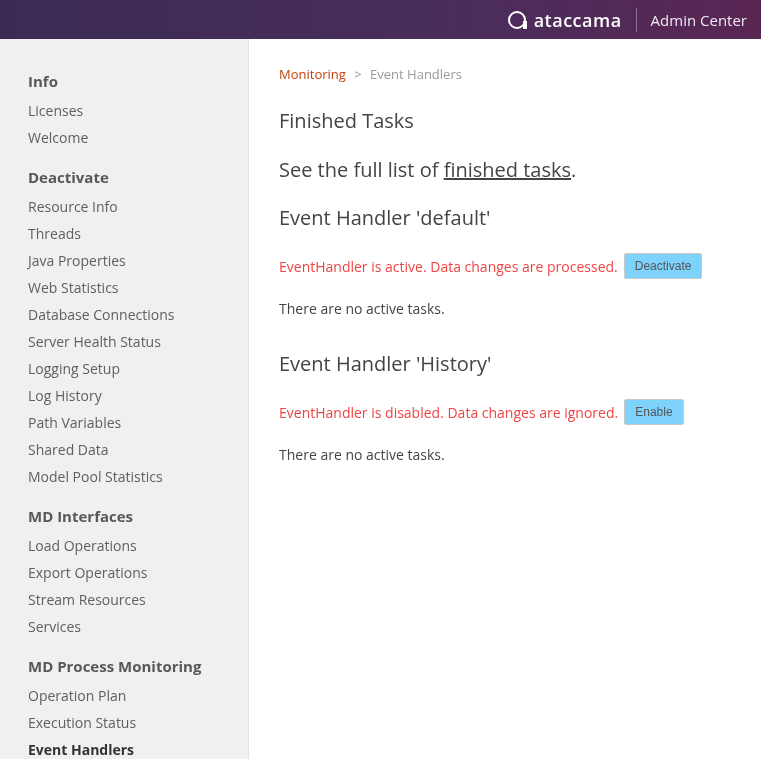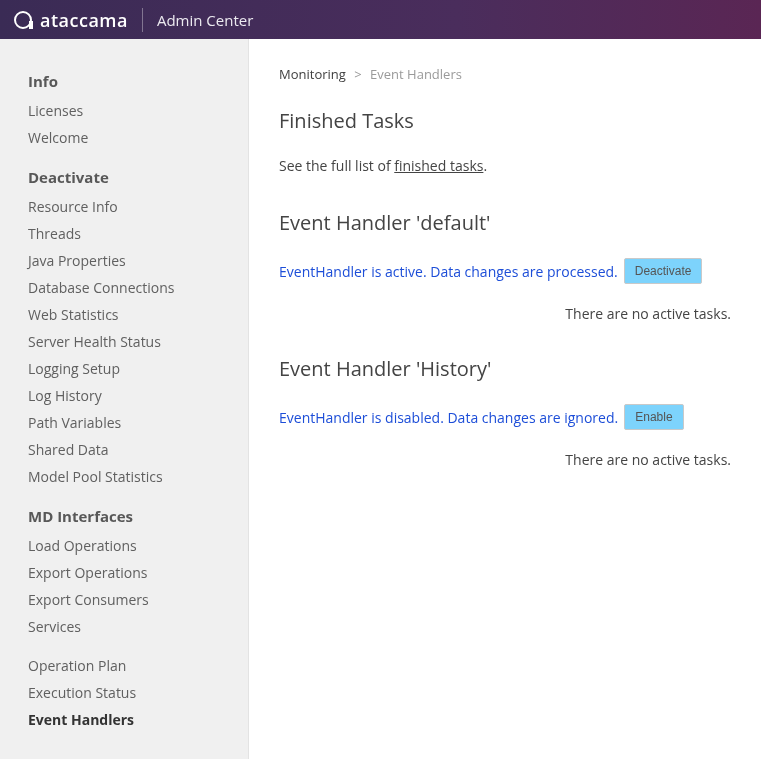--- a/index.html
+++ b/index.html
@@ -10,20 +10,21 @@
     color: #444;
     font-size: 14px;
   }
   .header {
     display: flex;
     align-items: center;
     height: 39px;
     background: linear-gradient(90deg, #3a2b55 0%, #4a2d5c 60%, #5a2654 100%);
     color: #fff;
     padding: 0 14px;
+    justify-content: flex-end;
   }
   .logo-group {
     display: flex;
     align-items: center;
     gap: 8px;
     padding-right: 14px;
     border-right: 1px solid rgba(255,255,255,0.35);
     height: 24px;
   }
   .logo-mark {
@@ -63,43 +64,43 @@
   .main {
     flex: 1;
     padding: 26px 30px;
     background: #fff;
   }
   .breadcrumb {
     color: #9a9a9a;
     font-size: 13px;
     margin-bottom: 24px;
   }
-  .breadcrumb a { color: #404040; text-decoration: none; cursor: pointer; }
+  .breadcrumb a { color: #c2410c; text-decoration: none; cursor: pointer; }
   .breadcrumb .sep { margin: 0 5px; }
   h2.section-title {
     font-size: 20px;
     font-weight: 400;
     color: #444;
     margin-bottom: 22px;
   }
-  p.body-text { font-size: 14px; color: #444; margin-bottom: 34px; }
+  p.body-text { font-size: 20px; color: #444; margin-bottom: 21px; }
   .link { text-decoration: underline; color: #444; cursor: pointer; }
   .handler-block { margin-bottom: 32px; }
   .status-row { display: flex; align-items: center; gap: 6px; margin-bottom: 20px; }
-  .status-text { font-size: 14px; color: #1d4ed8; }
+  .status-text { font-size: 14px; color: #ef4444; }
   .btn {
     background: #7dd3fc;
     border: 1px solid #c9c9c9;
     color: #555;
     font-size: 12px;
     padding: 5px 10px;
     cursor: pointer;
     border-radius: 2px;
   }
-  .no-tasks { font-size: 14px; color: #444; margin-bottom: 30px; text-align: right;}
+  .no-tasks { font-size: 14px; color: #444; margin-bottom: 30px;}
 </style>
 </head>
 <body>
 
 <div class="header">
   <div class="logo-group">
     <span class="logo-mark"></span>
     <span class="logo-text">ataccama</span>
   </div>
   <span class="app-title">Admin Center</span>
@@ -110,37 +111,38 @@
       <div class="nav-section">
         <div class="nav-heading">Info</div>
         <a class="nav-item">Licenses</a>
         <a class="nav-item">Welcome</a>
       </div>
       <div class="nav-section">
         <div class="nav-heading">Deactivate</div>
         <a class="nav-item">Resource Info</a>
         <a class="nav-item">Threads</a>
         <a class="nav-item">Java Properties</a>
+        <a class="nav-item">Web Statistics</a>
         <a class="nav-item">Database Connections</a>
-        <a class="nav-item">Web Statistics</a>
         <a class="nav-item">Server Health Status</a>
         <a class="nav-item">Logging Setup</a>
         <a class="nav-item">Log History</a>
         <a class="nav-item">Path Variables</a>
         <a class="nav-item">Shared Data</a>
         <a class="nav-item">Model Pool Statistics</a>
       </div>
       <div class="nav-section">
         <div class="nav-heading">MD Interfaces</div>
         <a class="nav-item">Load Operations</a>
         <a class="nav-item">Export Operations</a>
-        <a class="nav-item">Export Consumers</a>
+        <a class="nav-item">Stream Resources</a>
         <a class="nav-item">Services</a>
       </div>
       <div class="nav-section">
+        <div class="nav-heading">MD Process Monitoring</div>
         <a class="nav-item">Operation Plan</a>
         <a class="nav-item">Execution Status</a>
         <a class="nav-item active">Event Handlers</a>
       </div>
     </nav>
 
   <main class="main">
     <div class="breadcrumb">
       <a>Monitoring</a>
       <span class="sep">&gt;</span>

